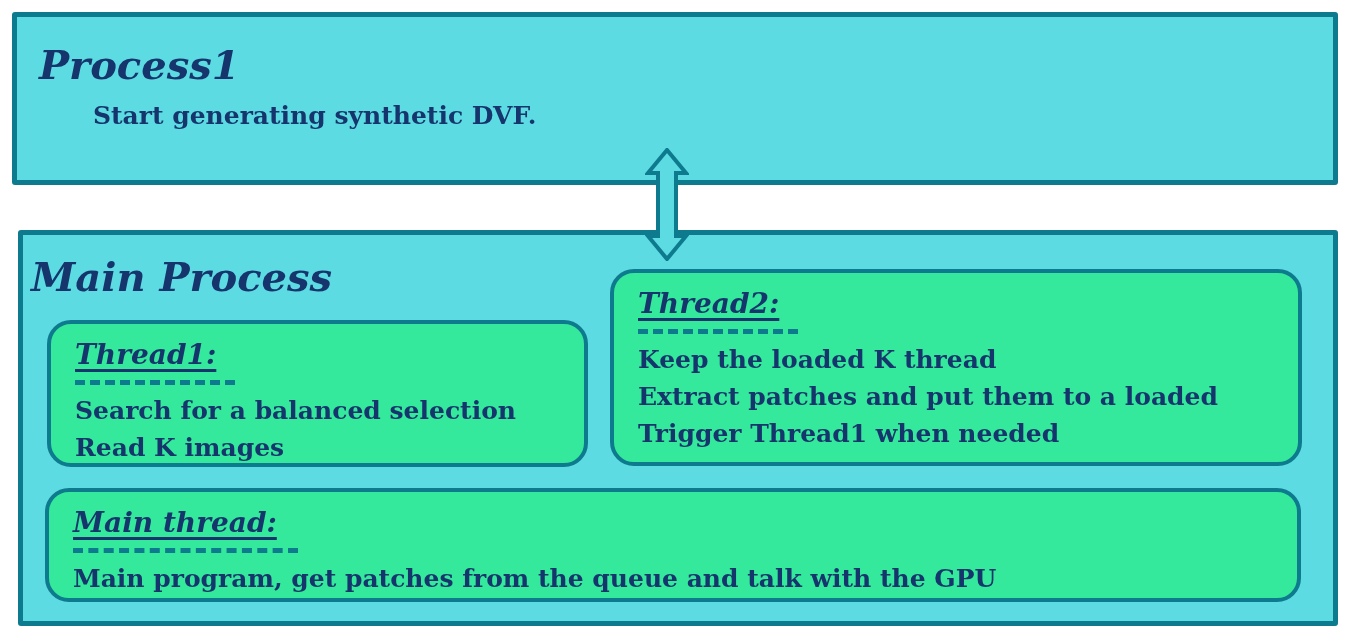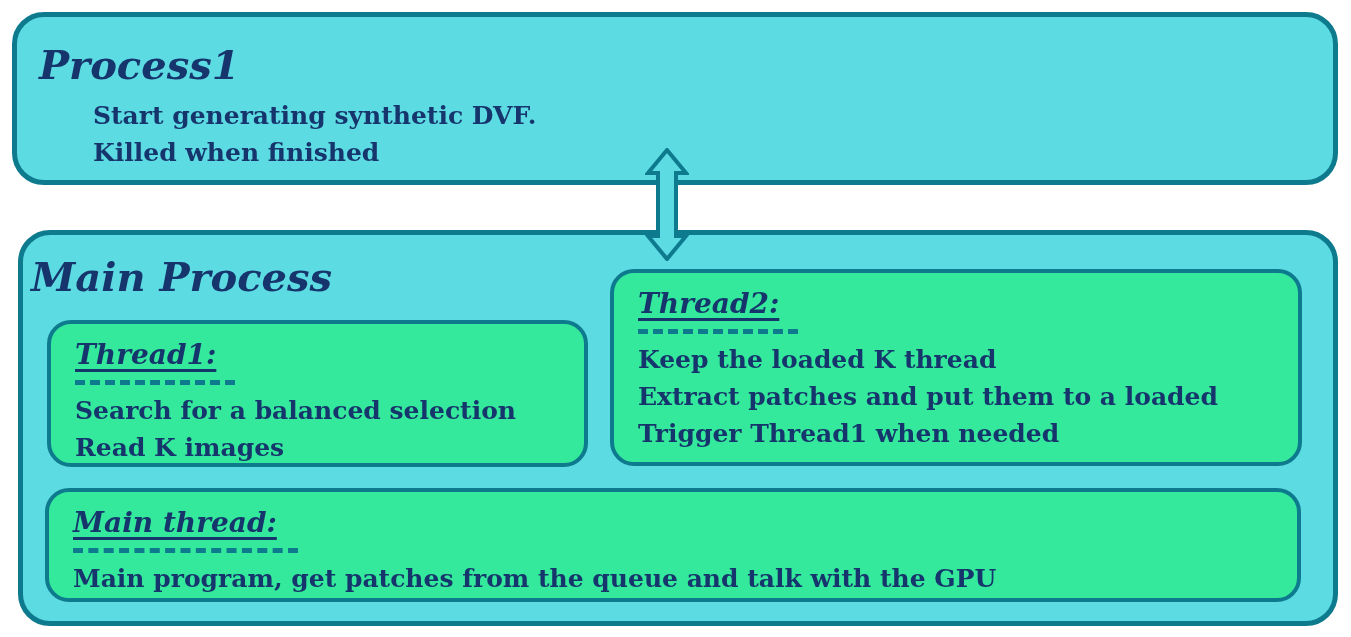--- a/index.html
+++ b/index.html
@@ -15,21 +15,21 @@
     background:#ffffff;
     font-family:"DejaVu Serif", serif;
     color:var(--text-navy);
     overflow:hidden;
   }
   .box{
     position:absolute;
     box-sizing:border-box;
     background:var(--cyan);
     border:5px solid var(--border-teal);
-    border-radius:32px;
+    border-radius:3px;
   }
   .box.inner{
     background:var(--green);
     border-width:4px;
     border-radius:24px;
     padding:14px 20px 0 24px;
   }
   .title{
     position:absolute;
     margin:0;
@@ -87,21 +87,20 @@
 </style>
 </head>
 <body>
 
 <div class="canvas">
 
   <section class="box outer" id="process1">
     <h1 class="title">Process1</h1>
     <div class="body-lines">
       <div class="line">Start generating synthetic DVF.</div>
-      <div class="line">Killed when finished</div>
     </div>
   </section>
 
   <svg class="arrow" viewBox="0 0 44 113" xmlns="http://www.w3.org/2000/svg">
     <polygon points="22,2 3,25 13,25 13,88 3,88 22,111 41,88 31,88 31,25 41,25" fill="var(--cyan)" stroke="var(--border-teal)" stroke-width="4" stroke-linejoin="miter"></polygon>
   </svg>
 
   <section class="box outer" id="main-process">
     <h1 class="title">Main Process</h1>
 

